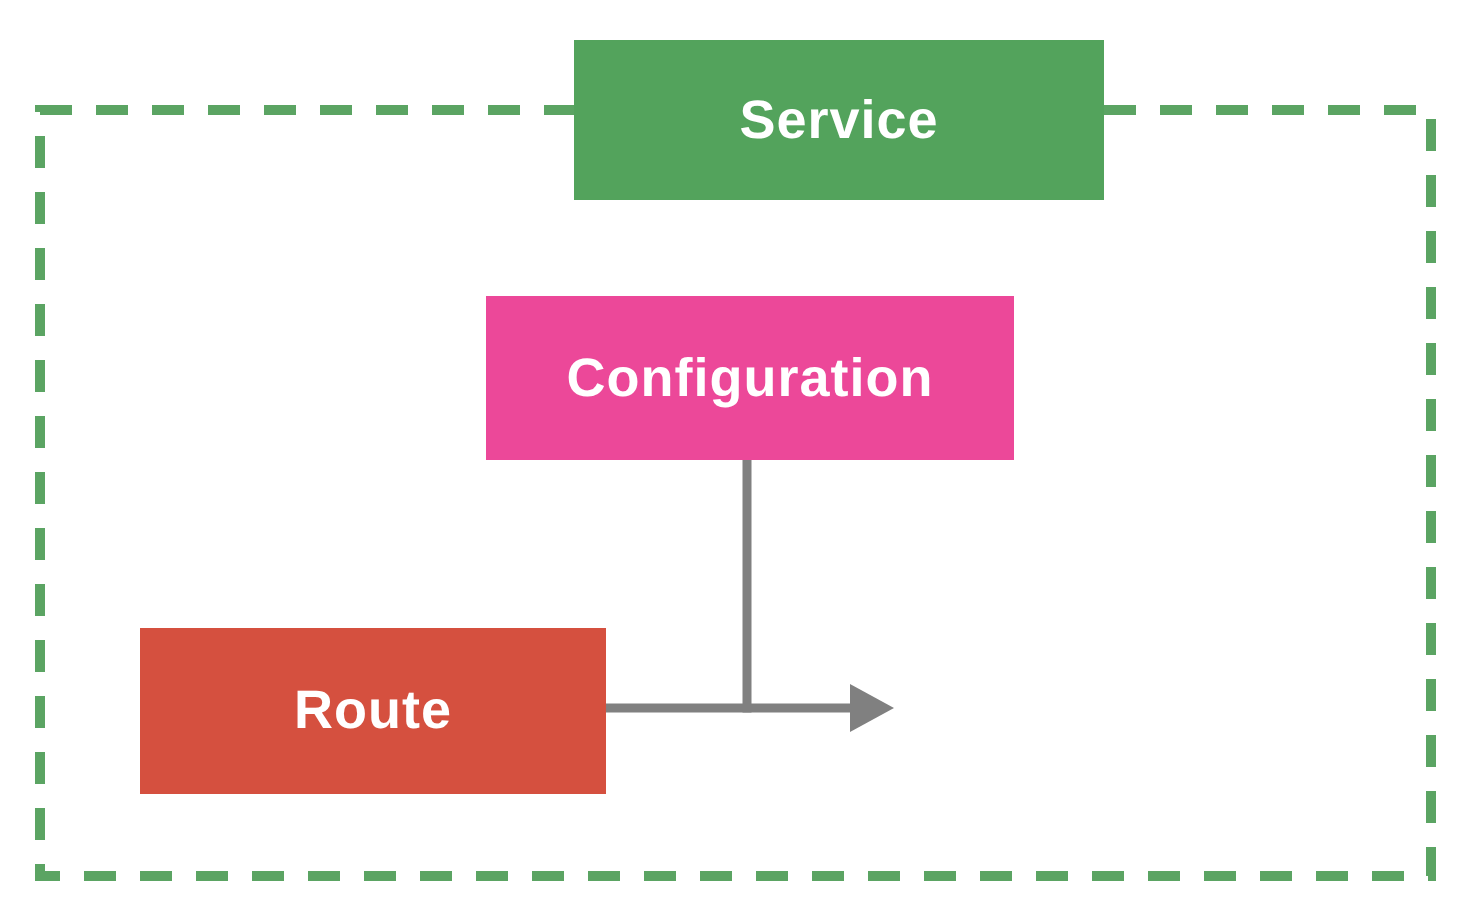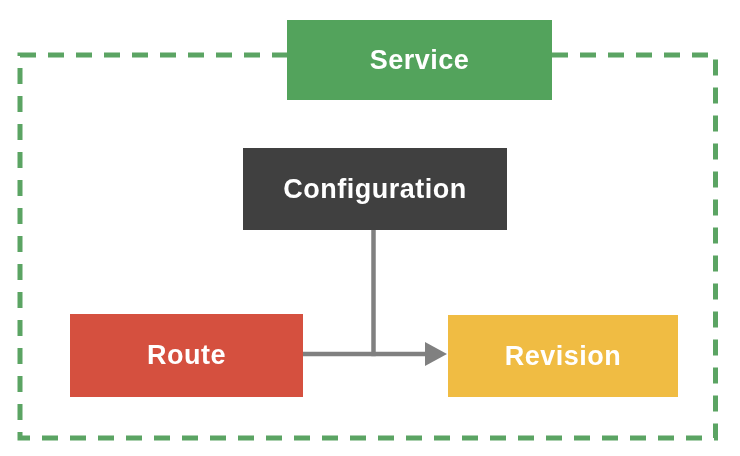--- a/index.html
+++ b/index.html
@@ -49,25 +49,22 @@
     <rect x="20" y="55" width="695.5" height="383" fill="none" stroke-width="5" stroke-dasharray="16 12" stroke="#5BA463"></rect>
     <line x1="373.5" y1="230" x2="373.5" y2="356.2" stroke-width="4.5" stroke="#808080"></line>
     <line x1="303" y1="354" x2="428" y2="354" stroke-width="4.5" stroke="#808080"></line>
     <polygon points="425,342 425,366 447,354" fill="#808080"></polygon>
   </svg>
 
   <div class="node n-service" style="background: rgb(83, 163, 92);">
     <span>Service</span>
   </div>
 
-  <div class="node n-configuration" style="background: #404040;">
+  <div class="node n-configuration" style="background: #ec4899;">
     <span>Configuration</span>
   </div>
 
   <div class="node n-route" style="background: rgb(213, 80, 63);">
     <span>Route</span>
   </div>
 
-  <div class="node n-revision" style="background: rgb(240, 188, 67);">
-    <span>Revision</span>
-  </div>
 
 </div>
 
 </body></html>

